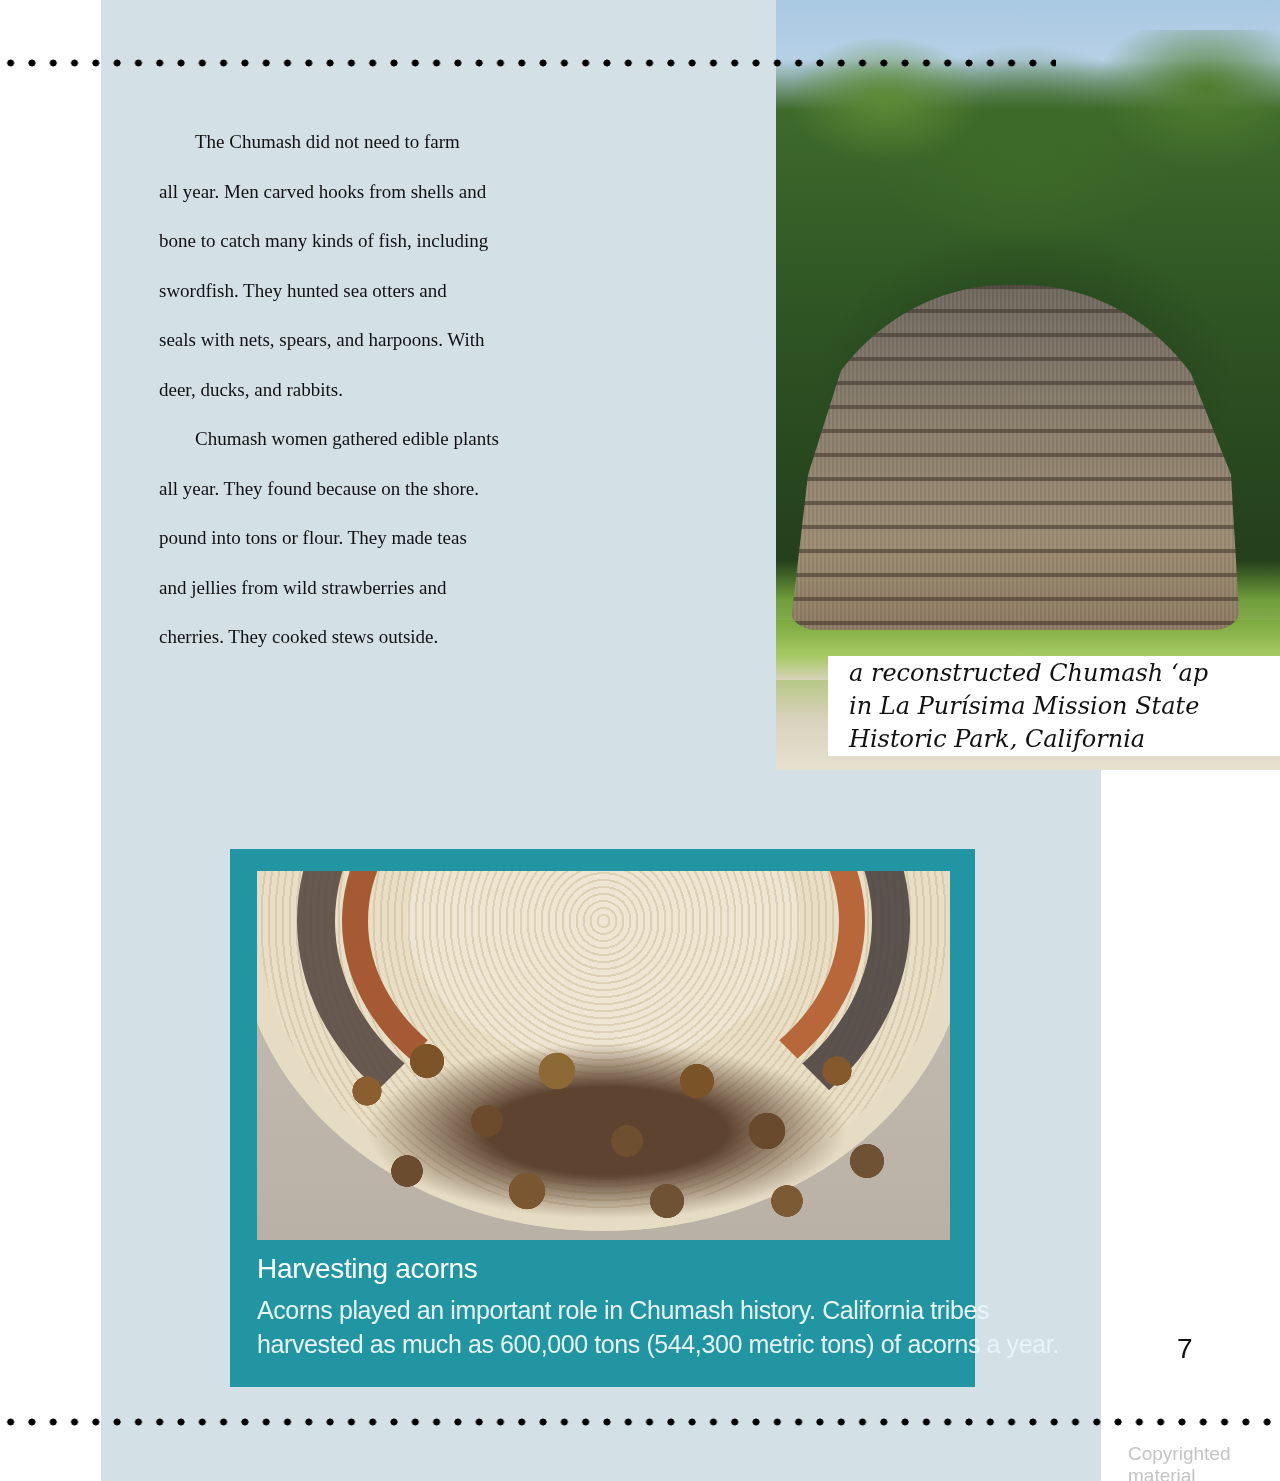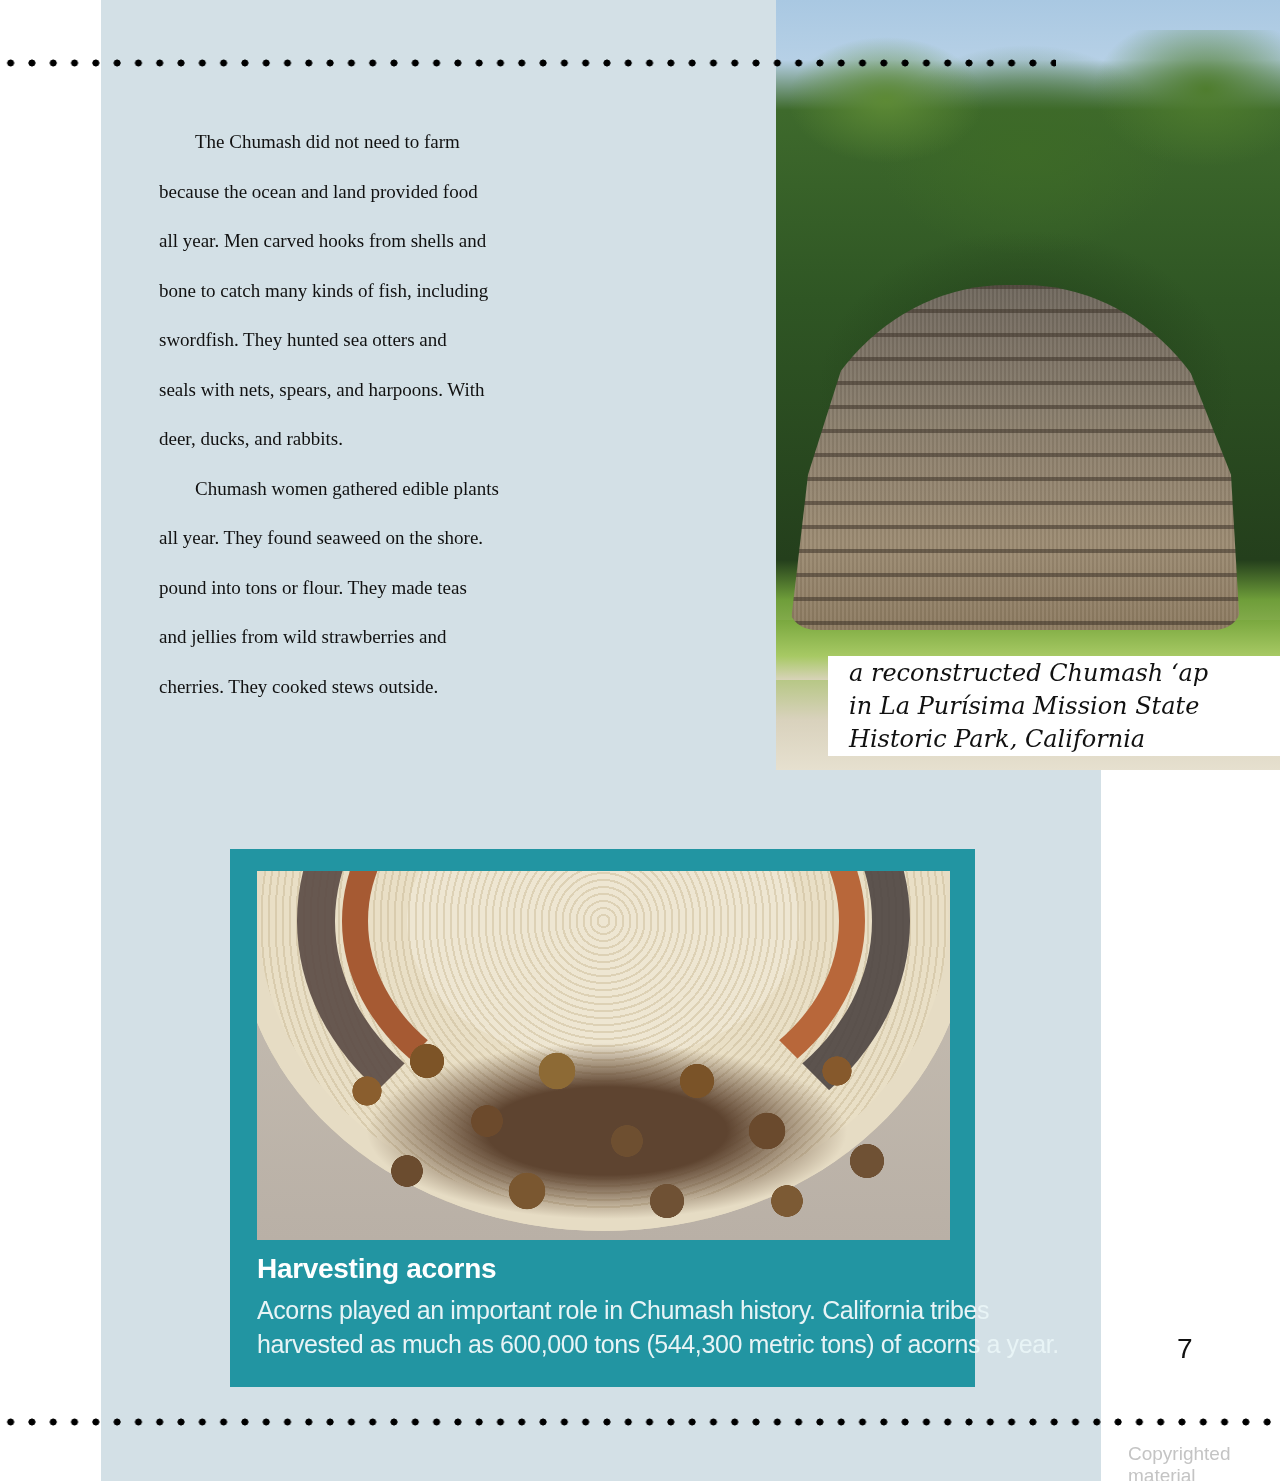--- a/index.html
+++ b/index.html
@@ -111,21 +111,21 @@
       radial-gradient(circle 24px at 530px 60px, #86592c 60%, rgba(0,0,0,0) 62%),
       radial-gradient(circle 28px at 560px 150px, #6f5134 60%, rgba(0,0,0,0) 62%),
       radial-gradient(circle 26px at 100px 160px, #6b4c2f 60%, rgba(0,0,0,0) 62%),
       radial-gradient(circle 30px at 220px 180px, #7a5730 60%, rgba(0,0,0,0) 62%),
       radial-gradient(circle 28px at 360px 190px, #6f5134 60%, rgba(0,0,0,0) 62%),
       radial-gradient(circle 26px at 480px 190px, #7c5a34 60%, rgba(0,0,0,0) 62%),
       radial-gradient(ellipse 300px 110px at 300px 120px, #5e4430 40%, rgba(0,0,0,0) 80%);
   }
   .feature .title {
     position: absolute; left: 27px; top: 404px;
-    font-family: "Liberation Sans", "DejaVu Sans", sans-serif; font-weight: bold;
+    font-family: "Liberation Sans", "DejaVu Sans", sans-serif; font-weight: normal;
     font-size: 28px; color: #ffffff; letter-spacing: -0.3px;
   }
   .feature .desc {
     position: absolute; left: 27px; top: 444px; width: 710px;
     font-family: "Liberation Sans", "DejaVu Sans", sans-serif;
     font-size: 25px; line-height: 34px; color: #e8f4f6; letter-spacing: -0.4px;
   }
   .feature .desc span { display: block; white-space: nowrap; }
 
   .page-number {
@@ -154,30 +154,29 @@
 
 <div class="caption-ap">
   <p>a reconstructed Chumash ‘ap</p>
   <p>in La Purísima Mission State</p>
   <p>Historic Park, California</p>
 </div>
 
 <div class="body-text">
   <p>
     <span class="ln first">The Chumash did not need to farm</span>
-    <span class="ln">because the ocean and land provided food</span>
     <span class="ln">all year. Men carved hooks from shells and</span>
     <span class="ln">bone to catch many kinds of fish, including</span>
     <span class="ln">swordfish. They hunted sea otters and</span>
     <span class="ln">seals with nets, spears, and harpoons. With</span>
     <span class="ln">deer, ducks, and rabbits.</span>
   </p>
   <p>
     <span class="ln first">Chumash women gathered edible plants</span>
-    <span class="ln">all year. They found seaweed on the shore.</span>
+    <span class="ln">all year. They found because on the shore.</span>
     <span class="ln">pound into tons or flour. They made teas</span>
     <span class="ln">and jellies from wild strawberries and</span>
     <span class="ln">cherries. They cooked stews outside.</span>
   </p>
 </div>
 
 <div class="feature">
   <div class="img">
     <div class="basket">
       <div class="ring-dark"></div>

